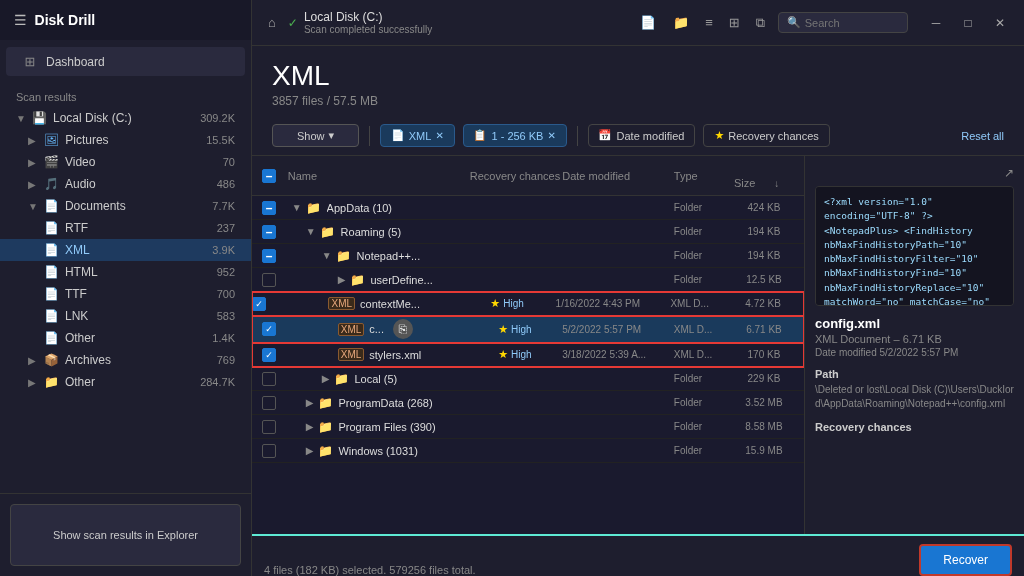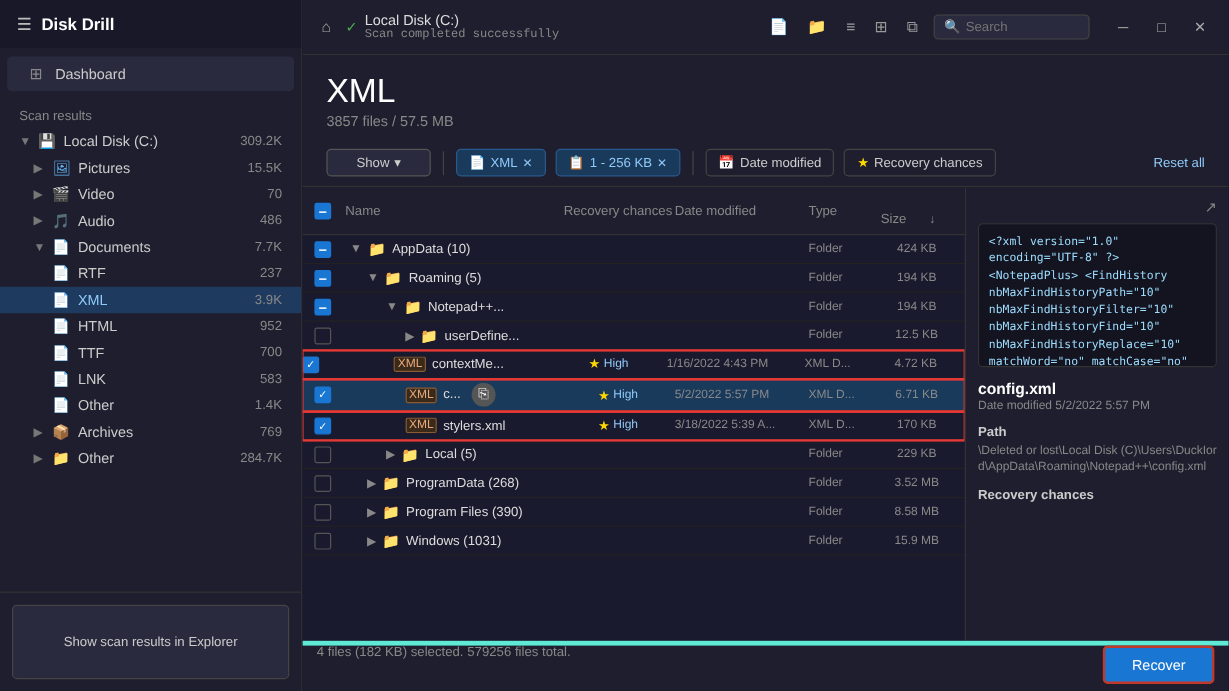--- a/index.html
+++ b/index.html
@@ -28,21 +28,21 @@
 
     
     .main { flex: 1; display: flex; flex-direction: column; background: #1a1a2e; overflow: hidden; }
 
     
     .top-bar { display: flex; align-items: center; background: #1e1e2e; padding: 0 10px; height: 46px; border-bottom: 1px solid #333; gap: 6px; }
     .top-bar-btn { background: transparent; border: none; color: #aaa; cursor: pointer; padding: 4px 6px; border-radius: 4px; font-size: 13px; }
     .location-info { display: flex; align-items: center; gap: 6px; flex: 1; }
     .location-check { color: #4caf50; font-size: 12px; }
     .location-name { font-size: 12px; color: #ddd; font-weight: 500; }
-    .location-status { font-size: 10px; color: #888; font-family: Liberation Mono, monospace; }
+    .location-status { font-size: 10px; color: #888; }
     .toolbar-icons { display: flex; gap: 2px; align-items: center; }
     .toolbar-icon-btn { background: transparent; border: none; color: #999; cursor: pointer; padding: 5px 7px; border-radius: 4px; font-size: 13px; }
     .search-box { display: flex; align-items: center; background: #2a2a3e; border: 1px solid #444; border-radius: 4px; padding: 3px 8px; gap: 4px; width: 130px; }
     .search-input { background: transparent; border: none; color: #ccc; font-size: 11px; outline: none; width: 80px; }
     .window-controls { display: flex; gap: 4px; margin-left: 8px; }
     .win-btn { width: 28px; height: 20px; display: flex; align-items: center; justify-content: center; border-radius: 3px; cursor: pointer; font-size: 12px; color: #aaa; background: transparent; border: none; }
 
     
     .page-header { padding: 14px 20px 8px; background: #1e1e2e; }
     .page-title { font-size: 28px; font-weight: 300; color: #fff; }
@@ -95,21 +95,21 @@
     .preview-toolbar { display: flex; justify-content: flex-end; margin-bottom: 6px; }
     .preview-expand { background: transparent; border: none; color: #888; cursor: pointer; font-size: 12px; }
     .preview-content { background: #141420; border: 1px solid #333; border-radius: 4px; padding: 8px; font-size: 9.5px; font-family: monospace; color: #9cdcfe; overflow: auto; height: 120px; margin-bottom: 10px; line-height: 1.5; }
     .preview-filename { font-size: 13px; font-weight: 600; color: #fff; margin-bottom: 2px; }
     .preview-filetype { font-size: 11px; color: #888; margin-bottom: 2px; }
     .preview-date-label { font-size: 10px; color: #888; }
     .preview-section-title { font-size: 11px; font-weight: 600; color: #ccc; margin-top: 10px; margin-bottom: 3px; }
     .preview-path { font-size: 10px; color: #888; line-height: 1.4; word-break: break-all; }
 
     
-    .status-bar { height: 42px; display: flex; align-items: flex-start; background: #1e1e2e; border-top: 4px solid #5eead4; padding: 0 12px; gap: 10px; }
+    .status-bar { height: 42px; display: flex; align-items: flex-end; background: #1e1e2e; border-top: 2px solid #5eead4; padding: 0 12px; gap: 10px; }
     .status-text { font-size: 11px; color: #888; flex: 1; }
     .recover-btn { background: #1976d2; border: none; color: #fff; font-size: 12px; font-weight: 500; padding: 7px 22px; border-radius: 4px; cursor: pointer; border: 2px solid #c0392b; }
 
     
     ::-webkit-scrollbar { width: 6px; height: 6px; }
     ::-webkit-scrollbar-track { background: #1a1a2e; }
     ::-webkit-scrollbar-thumb { background: #444; border-radius: 3px; }
 
     .red-outline { outline: 2px solid #e53935; outline-offset: -1px; }
   </style>
@@ -476,20 +476,21 @@
 encoding="UTF-8" ?&gt;
 &lt;NotepadPlus&gt;
     &lt;FindHistory
 nbMaxFindHistoryPath="10"
 nbMaxFindHistoryFilter="10"
 nbMaxFindHistoryFind="10"
 nbMaxFindHistoryReplace="10"
 matchWord="no"
 matchCase="no" wrap="yes"</div>
       <div class="preview-filename">config.xml</div>
+      <div class="preview-filetype">XML Document – 6.71 KB</div>
       <div class="preview-date-label">Date modified 5/2/2022 5:57 PM</div>
       <div class="preview-section-title">Path</div>
       <div class="preview-path">\Deleted or lost\Local Disk (C)\Users\DuckIord\AppData\Roaming\Notepad++\config.xml</div>
       <div class="preview-section-title">Recovery chances</div>
     </div>
   </div>
 
   <div class="status-bar">
     <span class="status-text">4 files (182 KB) selected. 579256 files total.</span>
     <button class="recover-btn">Recover</button>

